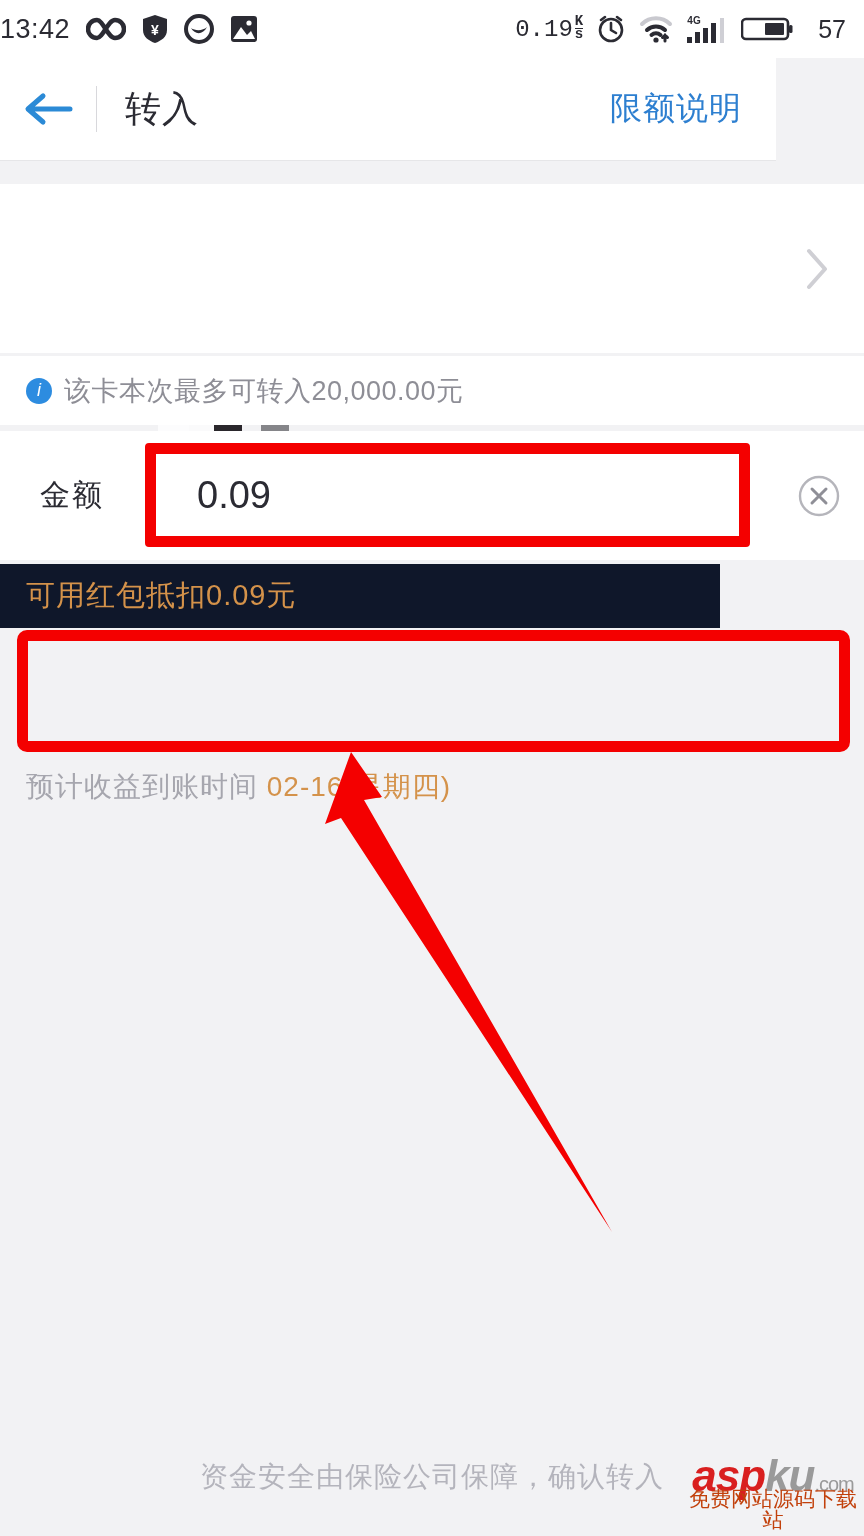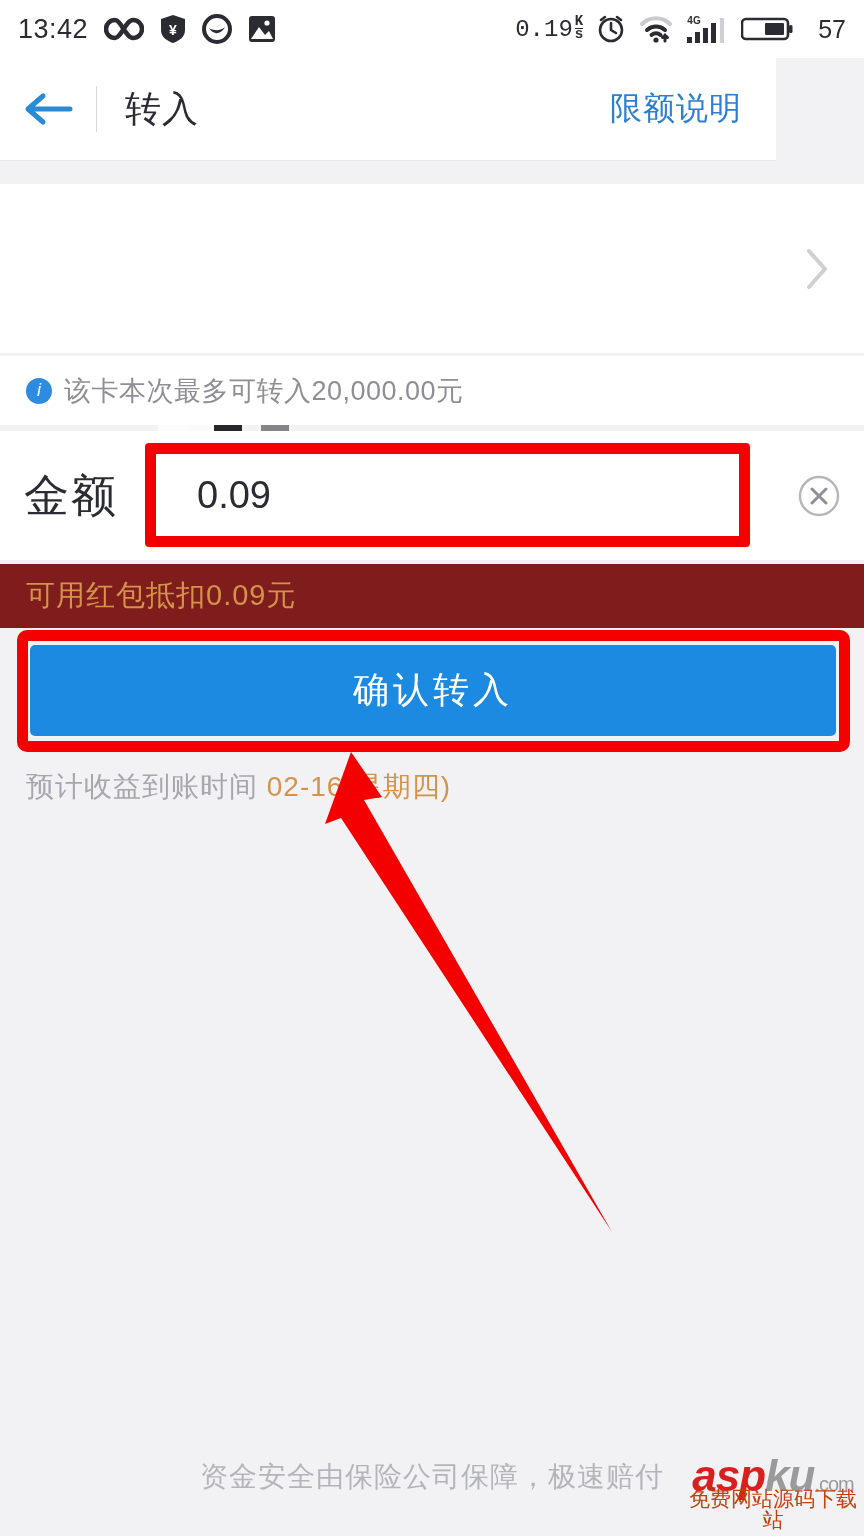--- a/index.html
+++ b/index.html
@@ -25,21 +25,21 @@
     height: 58px;
     background: #ffffff;
     display: flex;
     align-items: center;
     color: #2b2b33;
   }
   .sb-left {
     display: flex;
     align-items: center;
     gap: 16px;
-    padding-left: 18px;
+    padding-left: 0;
   }
   .sb-clock {
     font-size: 27px;
     letter-spacing: 0.5px;
     font-weight: 400;
     color: #2b2b33;
   }
   .sb-right {
     margin-left: auto;
     display: flex;
@@ -171,22 +171,22 @@
     position: absolute;
     top: 431px; left: 0;
     width: 864px;
     height: 129px;
     background: #ffffff;
     display: flex;
     align-items: center;
   }
   .amount-label {
     width: 132px;
-    padding-left: 24px;
-    font-size: 45px;
+    padding-left: 40px;
+    font-size: 30px;
     color: #2b2b33;
     letter-spacing: 2px;
   }
   .amount-input {
     flex: 1;
     font-size: 38px;
     color: #2b2b33;
     padding-left: 65px;
     border: none;
     outline: none;
@@ -199,23 +199,23 @@
     display: flex;
     align-items: center;
     justify-content: center;
     cursor: pointer;
   }
 
   
   .redpacket {
     position: absolute;
     top: 564px; left: 0;
-    width: 864px;
+    width: 720px;
     height: 64px;
-    background: #7f1d1d;
+    background: #0f172a;
     display: flex;
     align-items: center;
     padding-left: 26px;
     font-size: 29px;
     color: #d4924a;
     letter-spacing: 1px;
     text-align: center;
   }
 
   
@@ -465,27 +465,26 @@
         <svg class="ic" width="44" height="44" viewBox="0 0 44 44">
           <circle cx="22" cy="22" r="19" fill="none" stroke="#b5b5bb" stroke-width="2.4"></circle>
           <path d="M15 15 L29 29 M29 15 L15 29" fill="none" stroke="#8f8f97" stroke-width="3" stroke-linecap="round"></path>
         </svg>
       </span>
     </div>
   </div>
 
   <div class="redpacket">可用红包抵扣0.09元</div>
 
-  <button class="confirm-btn">确认转入</button>
 
   <div class="earn-note">
     <span>预计收益到账时间 </span><span class="date">02-16(星期四)</span>
   </div>
 
-  <div class="footer-note">资金安全由保险公司保障，极速赔付</div>
+  <div class="footer-note">资金安全由保险公司保障，确认转入</div>
 
   <div class="watermark">
     <div class="wm-main">
       <span class="wm-asp">asp</span><span class="wm-ku">ku</span><span class="wm-com">.com</span>
     </div>
     <div class="wm-sub">免费网站源码下载站</div>
   </div>
 
   <div class="anno-box anno-input-box"></div>
   <div class="anno-box anno-btn-box"></div>

